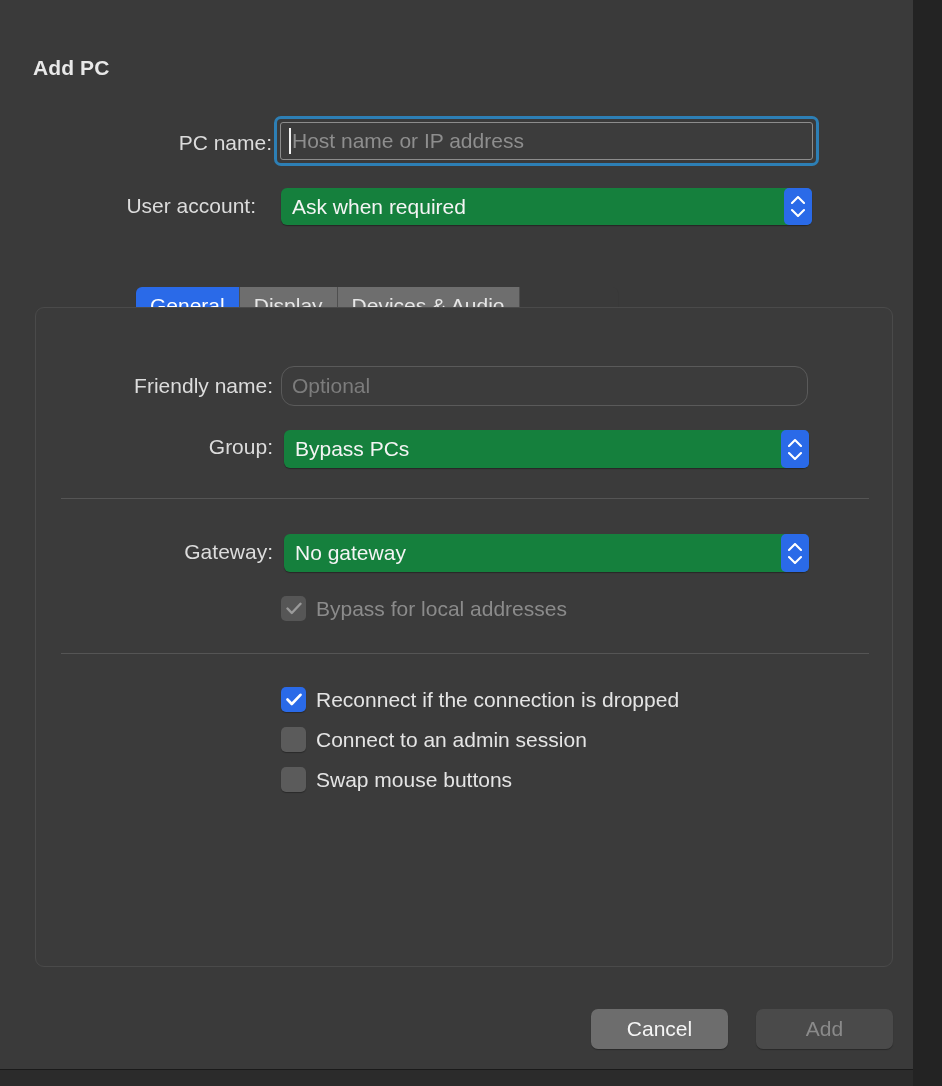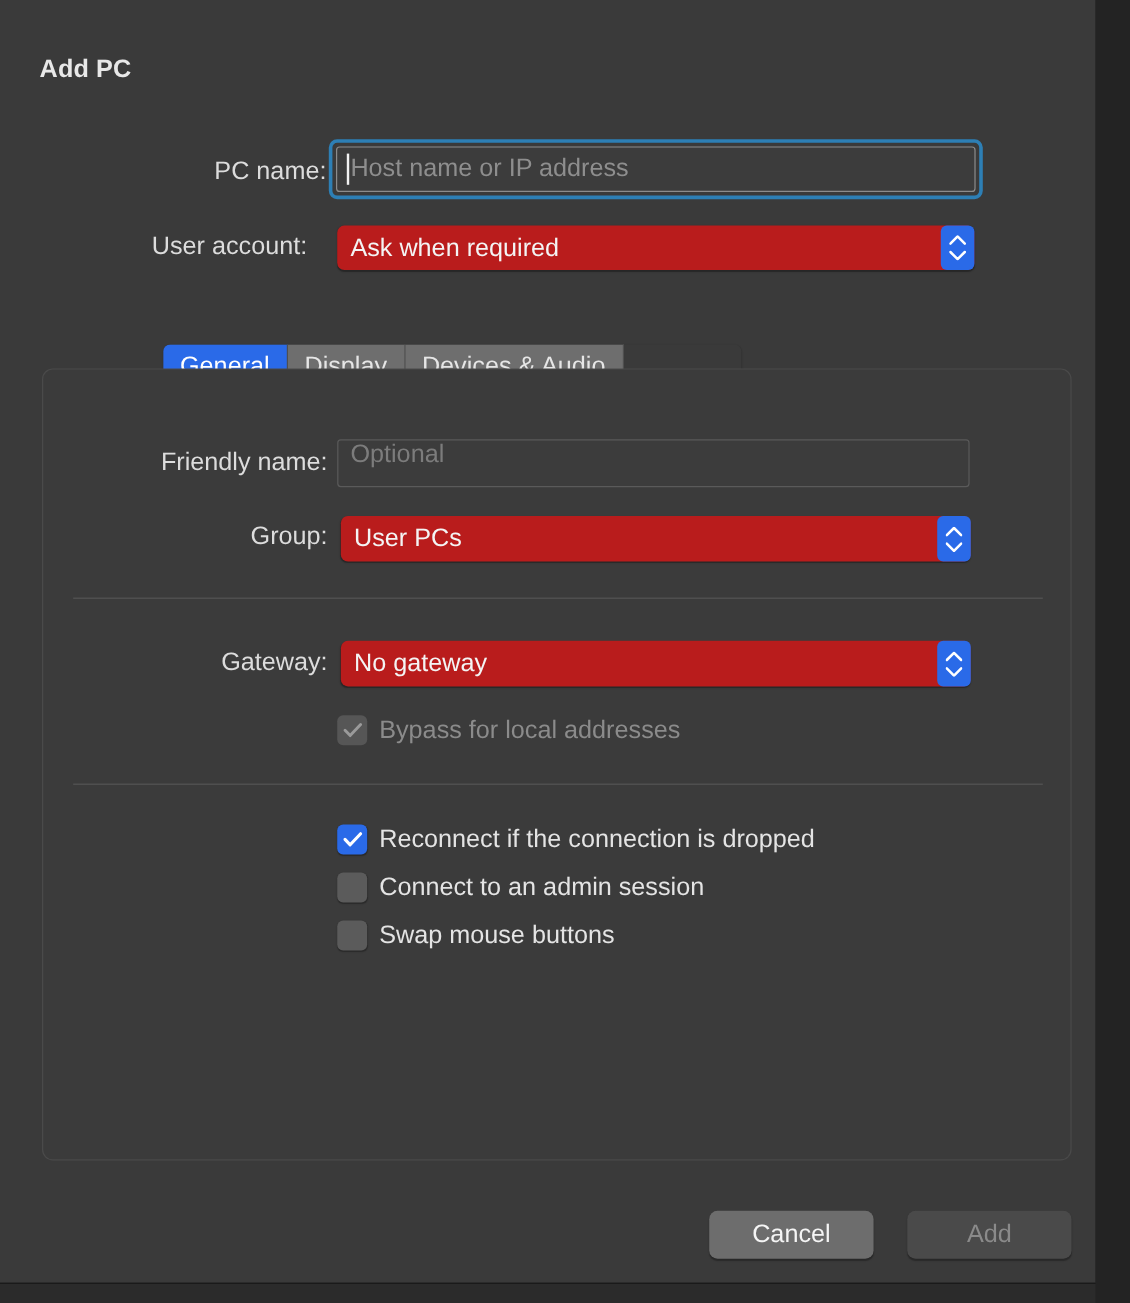--- a/index.html
+++ b/index.html
@@ -30,21 +30,21 @@
     position: absolute;
     left: 0; top: 1069px;
     width: 913px; height: 17px;
     background: #2b2b2b;
     border-top: 1px solid #1a1a1a;
   }
 
   
   #title {
     position: absolute;
-    left: 33px; top: 46px;
+    left: 33px; top: 56px;
     font-size: 21px;
     font-weight: bold;
     color: #e8e8e8;
     letter-spacing: .1px;
     text-align: center;
   }
 
   
   .row-label {
     position: absolute;
@@ -82,31 +82,31 @@
     color: #8e8e8e;
     white-space: nowrap;
     margin-left: 1px;
   }
 
   
   .plain-field {
     position: absolute;
     background: #3c3c3c;
     border: 1px solid #5a5a5a;
-    border-radius: 3px;
-    display: flex;
-    align-items: flex-start;
+    border-radius: 13px;
+    display: flex;
+    align-items: center;
     padding-left: 9px;
   }
   .plain-field .ph { color: #7c7c7c; }
 
   
   .popup {
     position: absolute;
-    background: #b91c1c;
+    background: #15803d;
     border-radius: 6px;
     display: flex;
     align-items: center;
     box-shadow: 0 1px 1px rgba(0,0,0,.35);
   }
   .popup .pval {
     font-size: 21px;
     color: #f4f4f4;
     padding-left: 11px;
     white-space: nowrap;
@@ -245,21 +245,21 @@
 
     <div class="row-label" style="left:10px; top:66px; width:227px;">Friendly name:</div>
 
     <div class="plain-field" style="left:245px; top:58px; width:527px; height:40px;">
       <span class="ph">Optional</span>
     </div>
 
     <div class="row-label" style="left:10px; top:127px; width:227px;">Group:</div>
 
     <div class="popup" style="left:248px; top:122px; width:525px; height:38px;">
-      <span class="pval">User PCs</span>
+      <span class="pval">Bypass PCs</span>
       <span class="chev">
         <svg width="14" height="9" viewBox="0 0 14 9">
             <path d="M1 7 L7 1 L13 7" fill="none" stroke="#ffffff" stroke-width="2.1" stroke-linecap="round" stroke-linejoin="round"></path>
           </svg>
         <svg width="14" height="9" viewBox="0 0 14 9">
             <path d="M1 2 L7 8 L13 2" fill="none" stroke="#ffffff" stroke-width="2.1" stroke-linecap="round" stroke-linejoin="round"></path>
           </svg>
       </span>
     </div>
 

